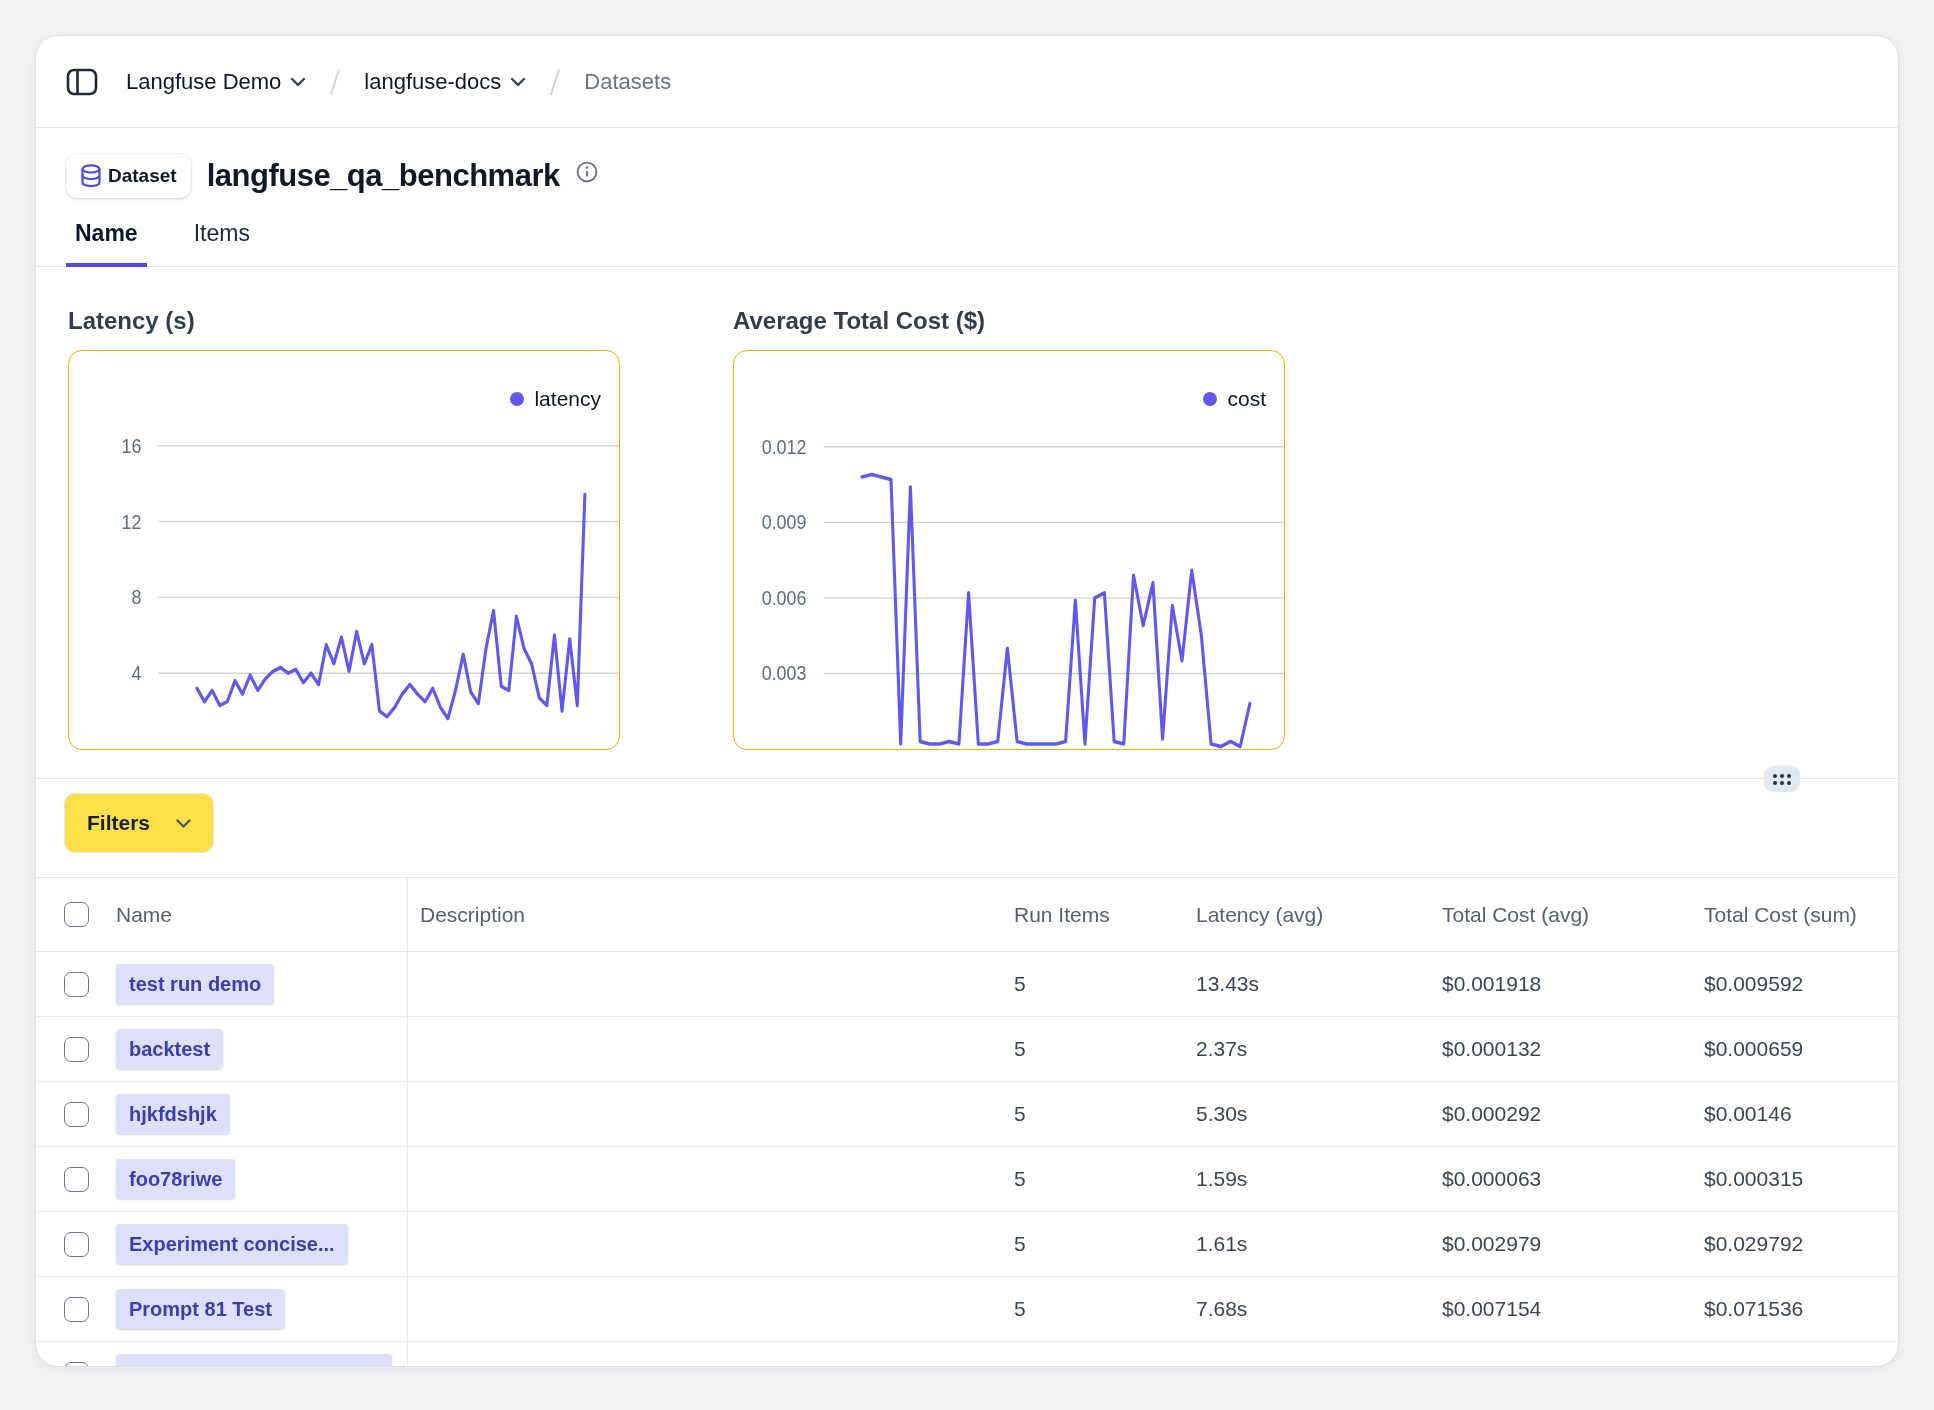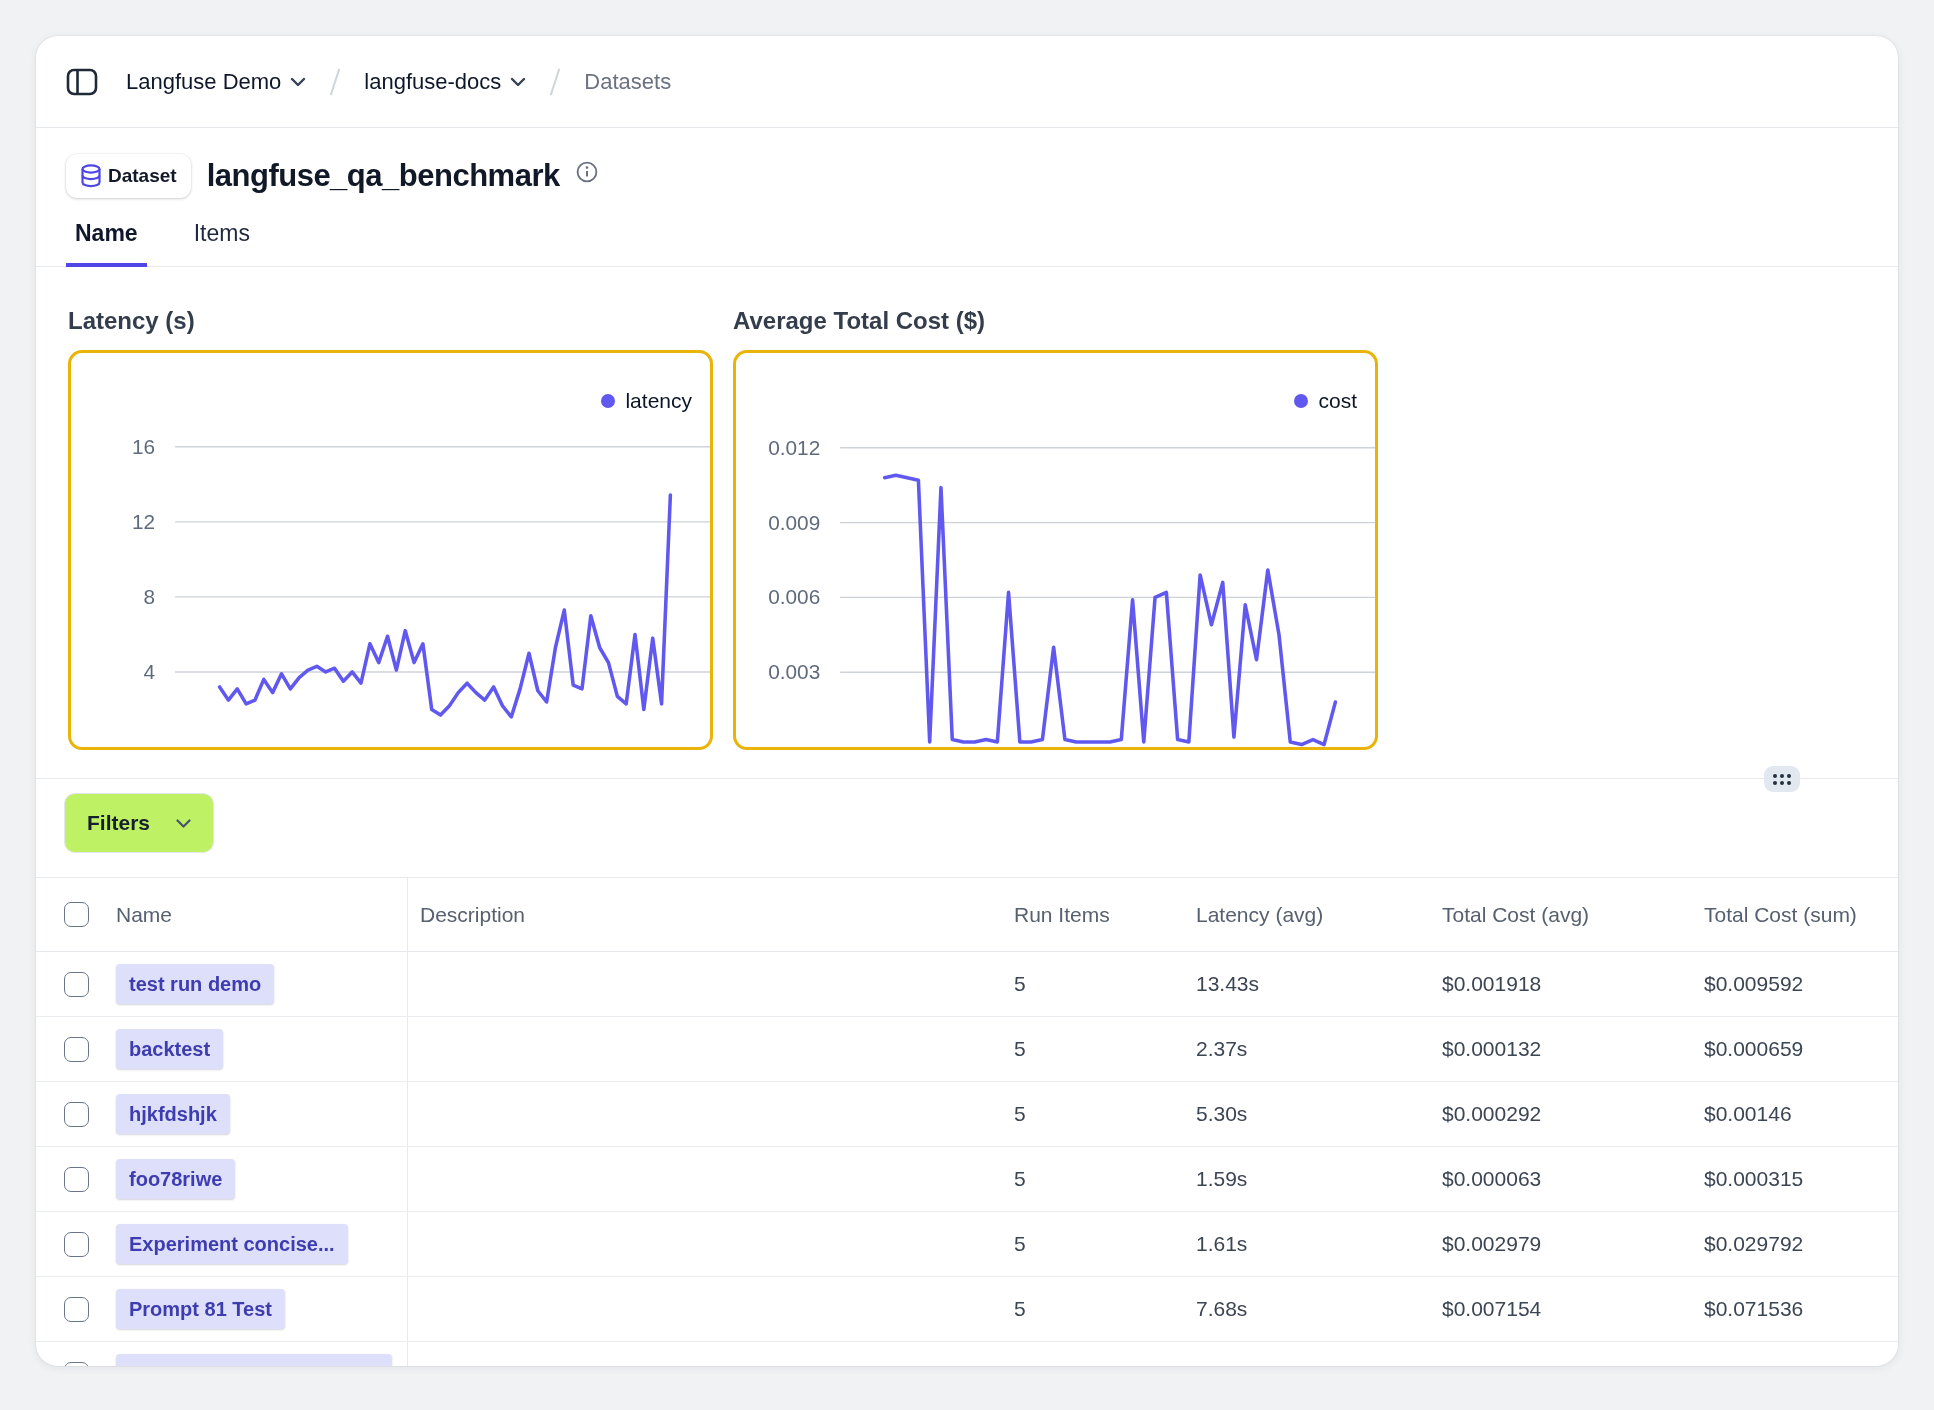--- a/index.html
+++ b/index.html
@@ -30,34 +30,34 @@
   .tabs { display:flex; gap:38px; padding:0 30px; margin-top:22px; border-bottom:1px solid #e6e8eb; }
   .tab { font-size:23px; font-weight:600; color:#0f172a; padding:0 9px 16px 9px; border:none; background:none; cursor:pointer;
     border-bottom:4px solid transparent; margin-bottom:-1px; font-family:inherit; }
   .tab.active { border-bottom-color:#4f46e5; }
   .tab.inactive { font-weight:500; color:#1e293b; }
 
   
   .charts-row { display:flex; gap:20px; padding:40px 30px 0 32px; }
   .chart-group { width:645px; }
   .chart-title { font-size:24px; font-weight:600; color:#333d4b; margin-bottom:15px; }
-  .chart-card { position:relative; width:645px; height:400px; border:3px solid #eab308; border-radius:14px; background:#fff; }
+  .chart-card { position:relative; width:552px; height:400px; border:1px solid #eab308; border-radius:14px; background:#fff; }
   .chart-card svg { position:absolute; inset:0; width:100%; height:100%; }
   .legend { position:absolute; top:36px; right:18px; display:flex; align-items:center; gap:10px; z-index:2; }
   .legend .dot { width:14px; height:14px; border-radius:50%; background:#6159ef; }
   .legend span { font-size:21px; font-weight:500; color:#0b1526; }
   .ytick { font:400 21px "Liberation Sans","DejaVu Sans",sans-serif; fill:#5f6b7c; }
 
   
   .section-divider { position:relative; border-top:1px solid #e6e8eb; margin-top:28px; }
   .drag-pill { position:absolute; right:98px; top:-13px; width:36px; height:26px; background:#e2e8f0; border-radius:9px;
     display:grid; grid-template-columns:repeat(3,4px); grid-template-rows:repeat(2,4px); gap:3px; place-content:center; cursor:grab; }
   .drag-pill i { width:4px; height:4px; border-radius:50%; background:#243140; }
   .filters-row { padding:14px 30px 24px 28px; }
-  .filters-btn { display:flex; align-items:center; gap:26px; height:60px; padding:0 22px; background:#bef264;
+  .filters-btn { display:flex; align-items:center; gap:26px; height:60px; padding:0 22px; background:#fde047;
     border:1px solid #e3e6ea; border-radius:11px; cursor:pointer; font-family:inherit; }
   .filters-btn span { font-size:21px; font-weight:600; color:#17202e; }
 
   
   .runs-table { border-top:1px solid #e6e8eb; }
   .thead, .tr { display:grid; grid-template-columns:372px 606px 182px 246px 262px 1fr; align-items:center; }
   .thead { height:74px; border-bottom:1px solid #e6e8eb; }
   .tr { height:65px; border-bottom:1px solid #eaecef; }
   .cell-name { display:flex; align-items:center; gap:27px; padding-left:28px; border-right:1px solid #e7e9ec; height:100%; }
   .checkbox { width:25px; height:25px; min-width:25px; border:1.6px solid #68758a; border-radius:7px; background:#fff; cursor:pointer; }

